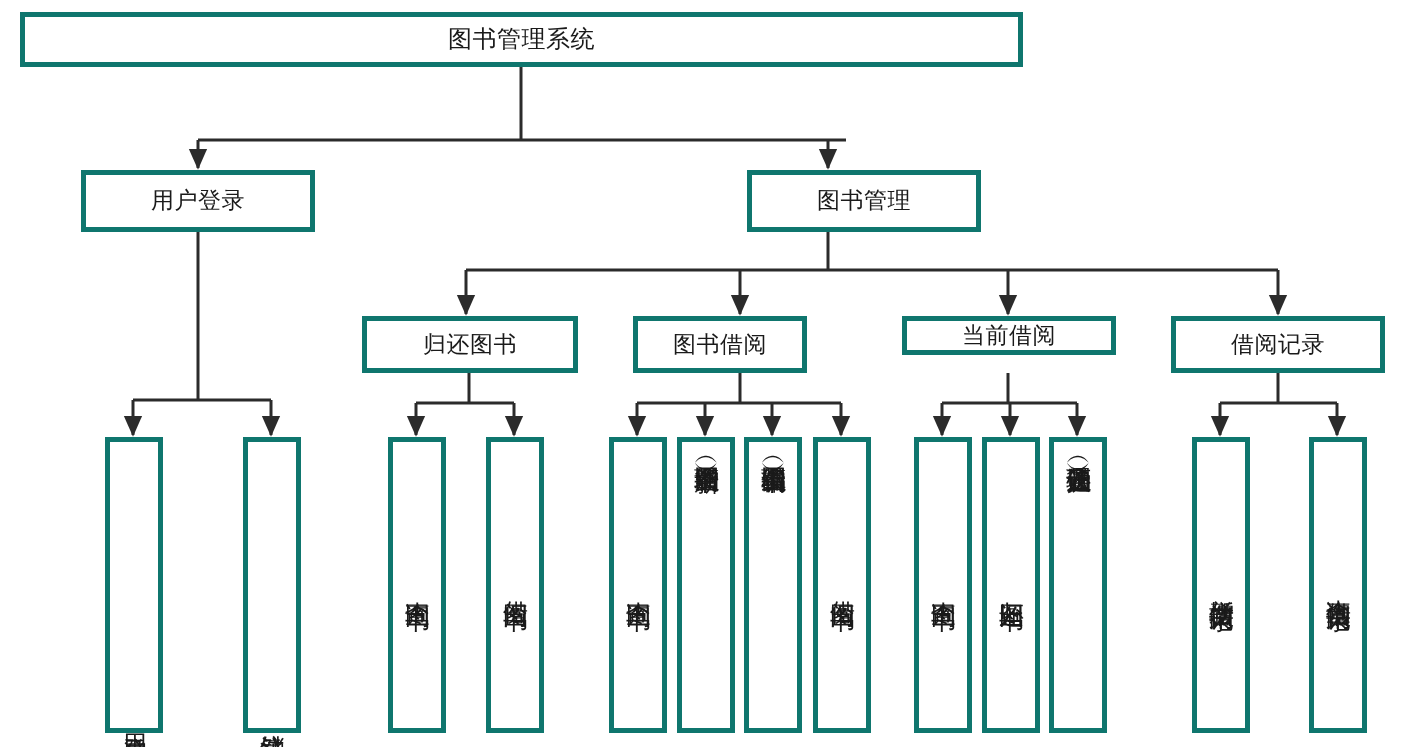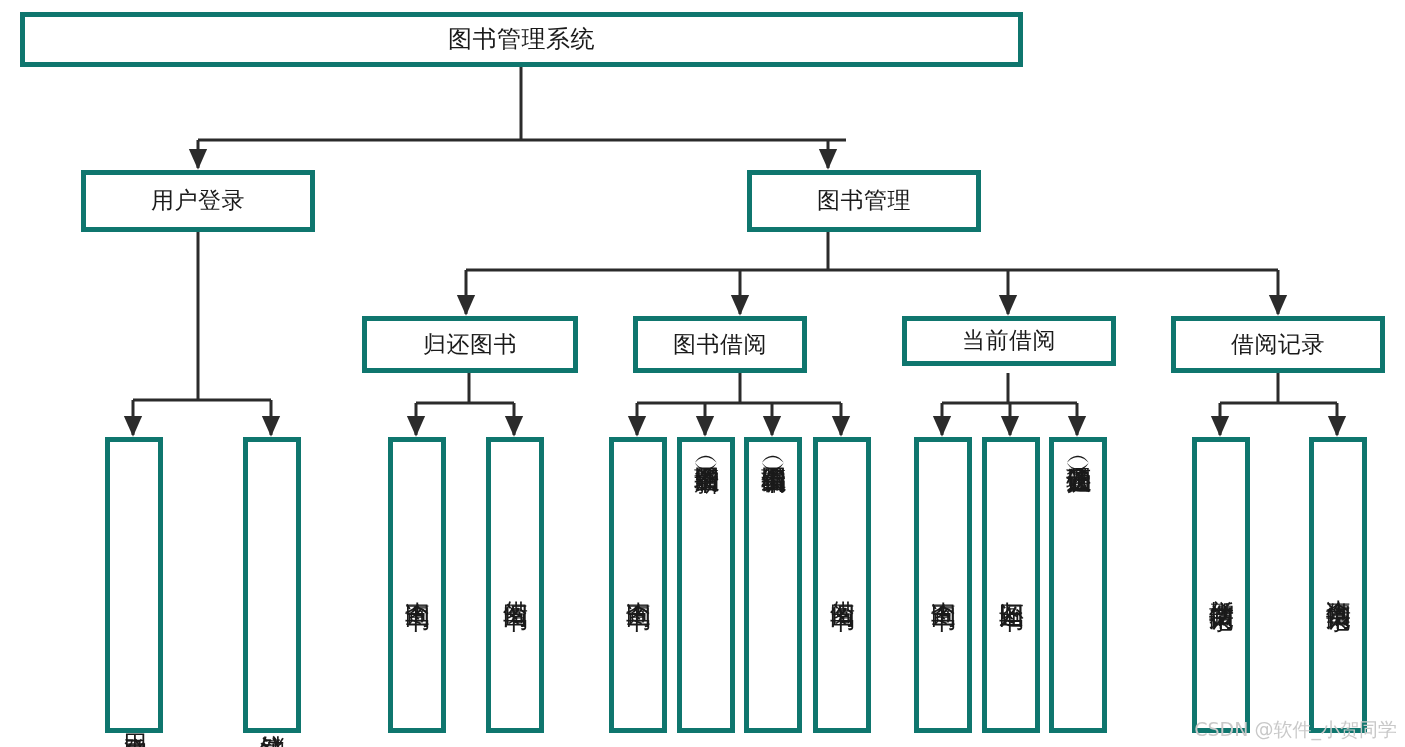--- a/index.html
+++ b/index.html
@@ -150,21 +150,21 @@
   <div class="node h" style="left:711px; top:170px; width:234px; height:62px;margin-left:36px;">
     <span class="label">图书管理</span>
   </div>
 
   <div class="node h" style="left:362px; top:316px; width:216px; height:57px;">
     <span class="label">归还图书</span>
   </div>
   <div class="node h" style="left:633px; top:316px; width:174px; height:57px;">
     <span class="label">图书借阅</span>
   </div>
-  <div class="node h" style="left:902px; top:316px; width:214px; height:50px;">
+  <div class="node h" style="left:902px; top:316px; width:214px; height:39px;">
     <span class="label">当前借阅</span>
   </div>
   <div class="node h" style="left:1171px; top:316px; width:214px; height:57px;">
     <span class="label">借阅记录</span>
   </div>
 
   <div class="node v anchor-bottom" style="left:105px; top:437px; width:58px; height:296px;">
     <span class="label">用户登录</span>
   </div>
   <div class="node v anchor-bottom" style="left:243px; top:437px; width:58px; height:296px;">
@@ -201,15 +201,14 @@
     <span class="label">确认归还（管理员）</span>
   </div>
 
   <div class="node v" style="left:1192px; top:437px; width:58px; height:296px;">
     <span class="label">新增借阅记录</span>
   </div>
   <div class="node v" style="left:1309px; top:437px; width:58px; height:296px;">
     <span class="label">查询借阅记录</span>
   </div>
 
-  <div class="watermark">CSDN @软件_小贺同学</div>
 
 </div>
 
 </body></html>

